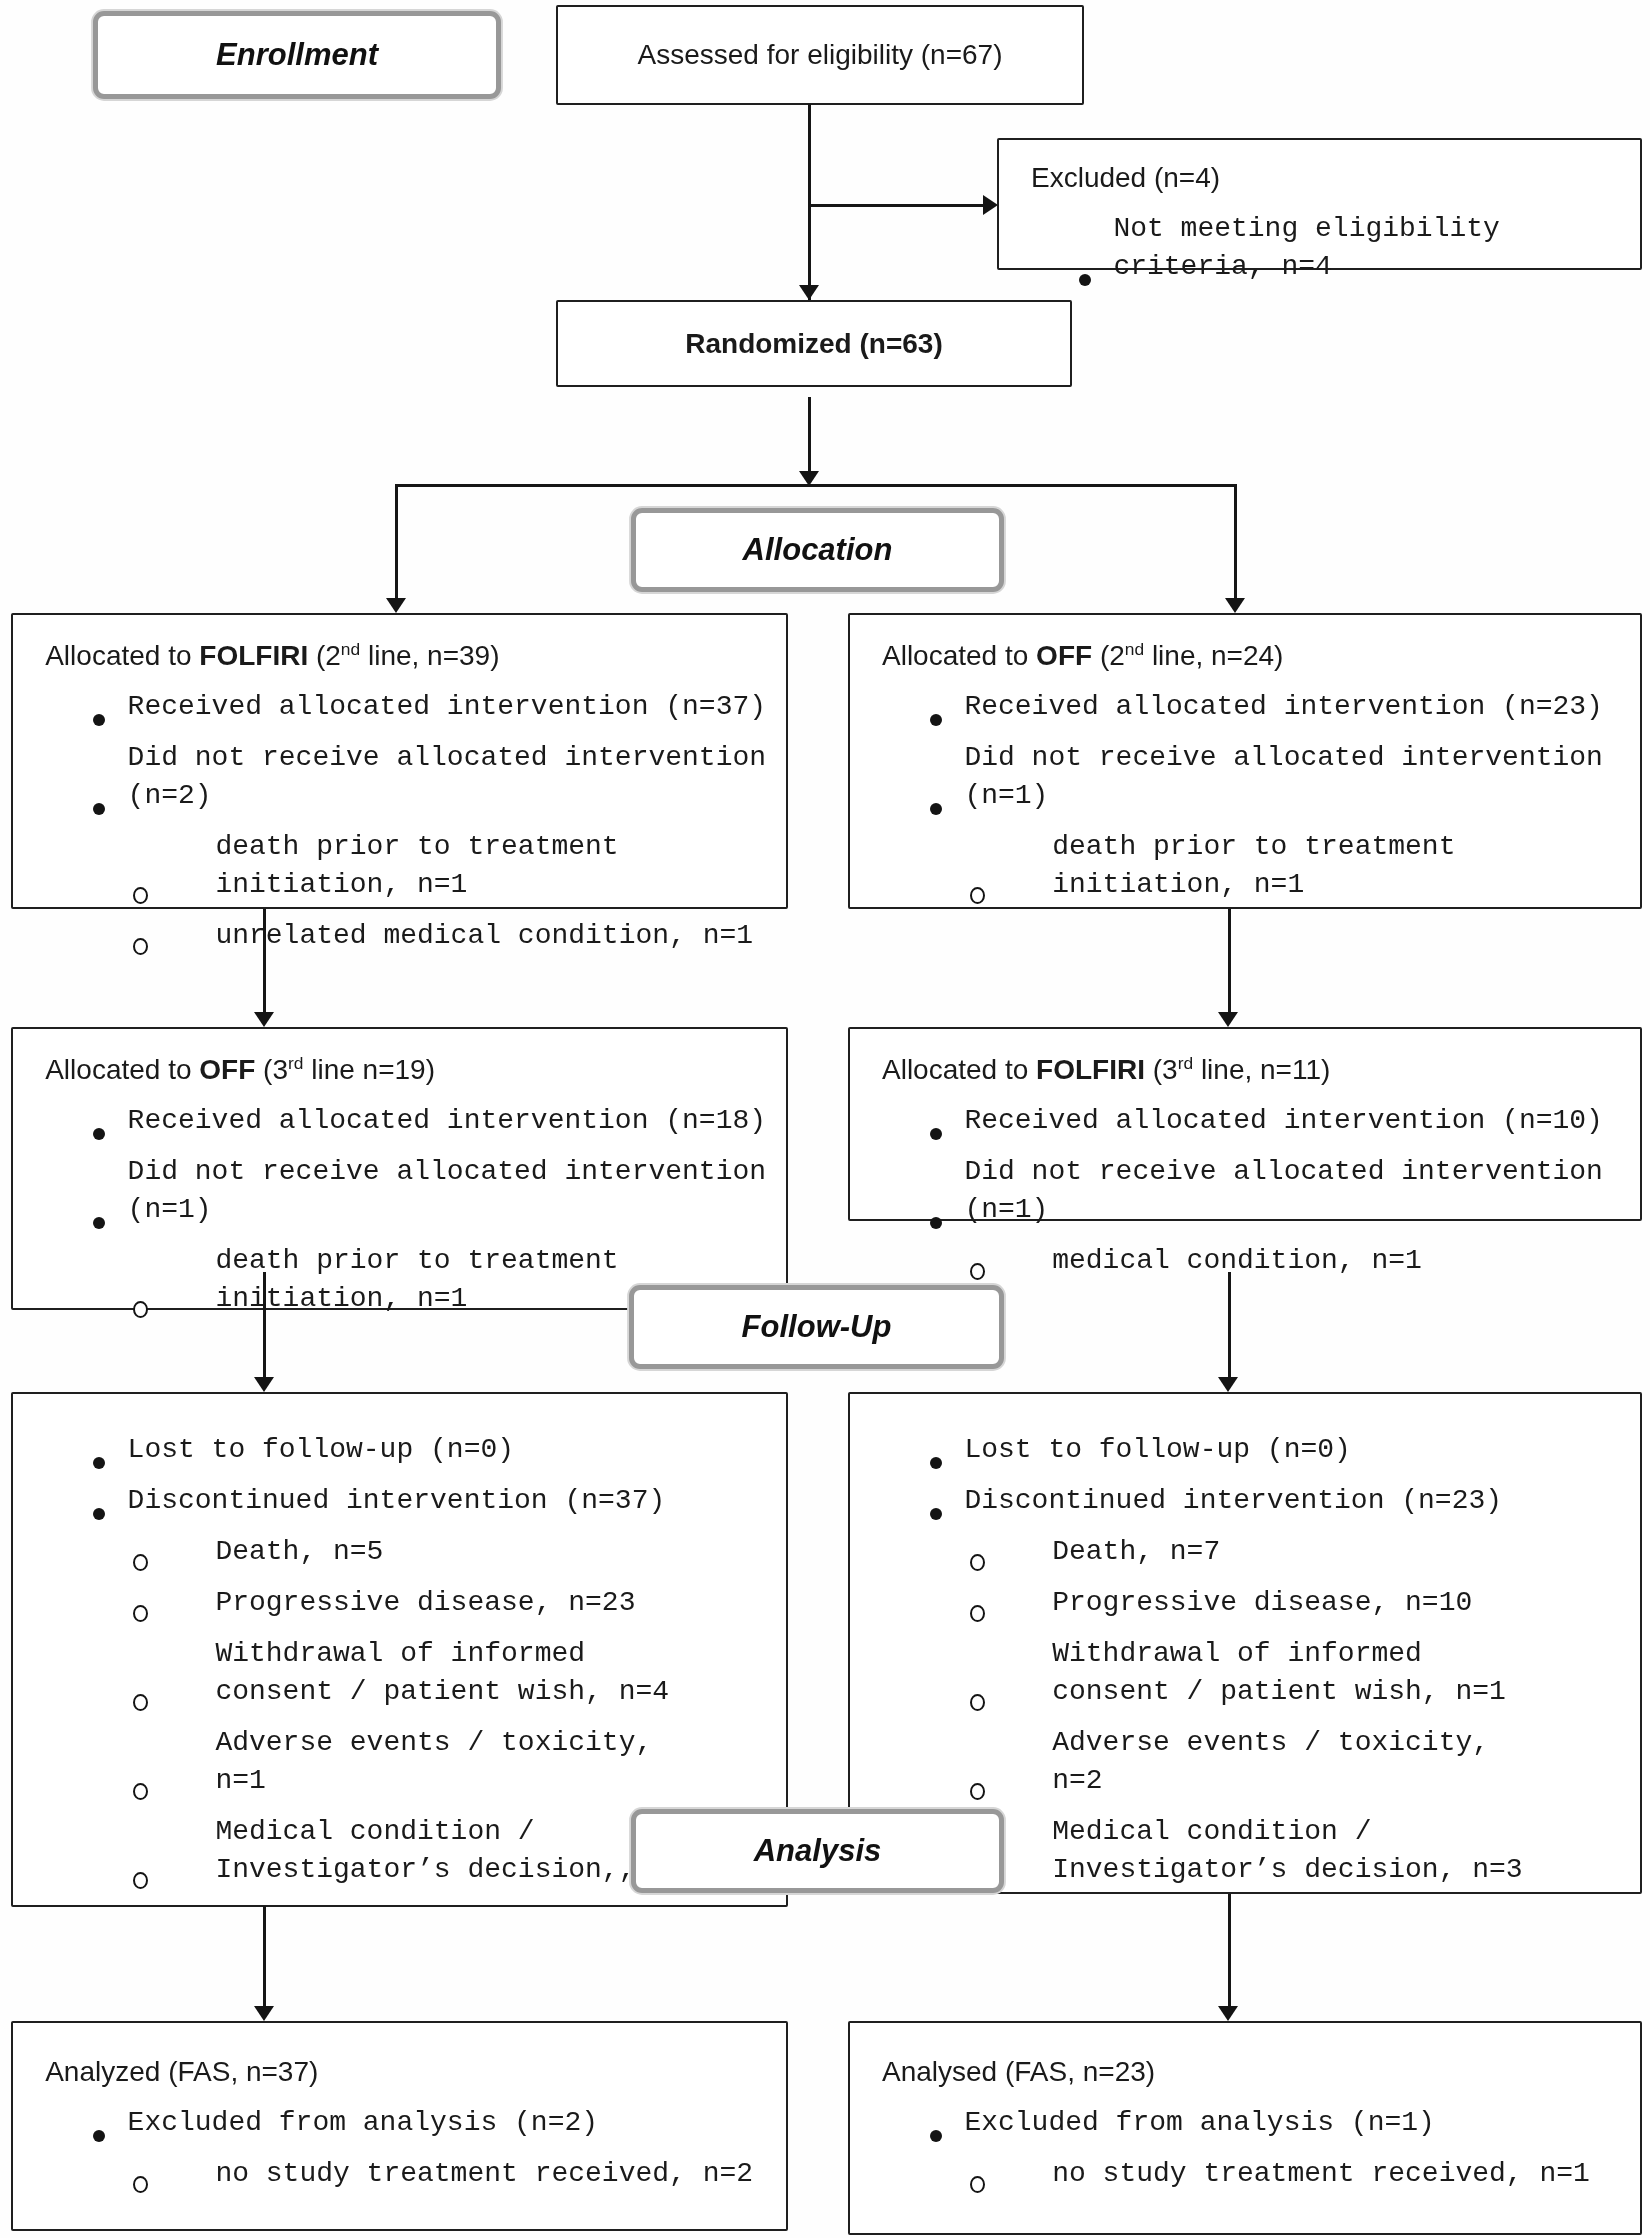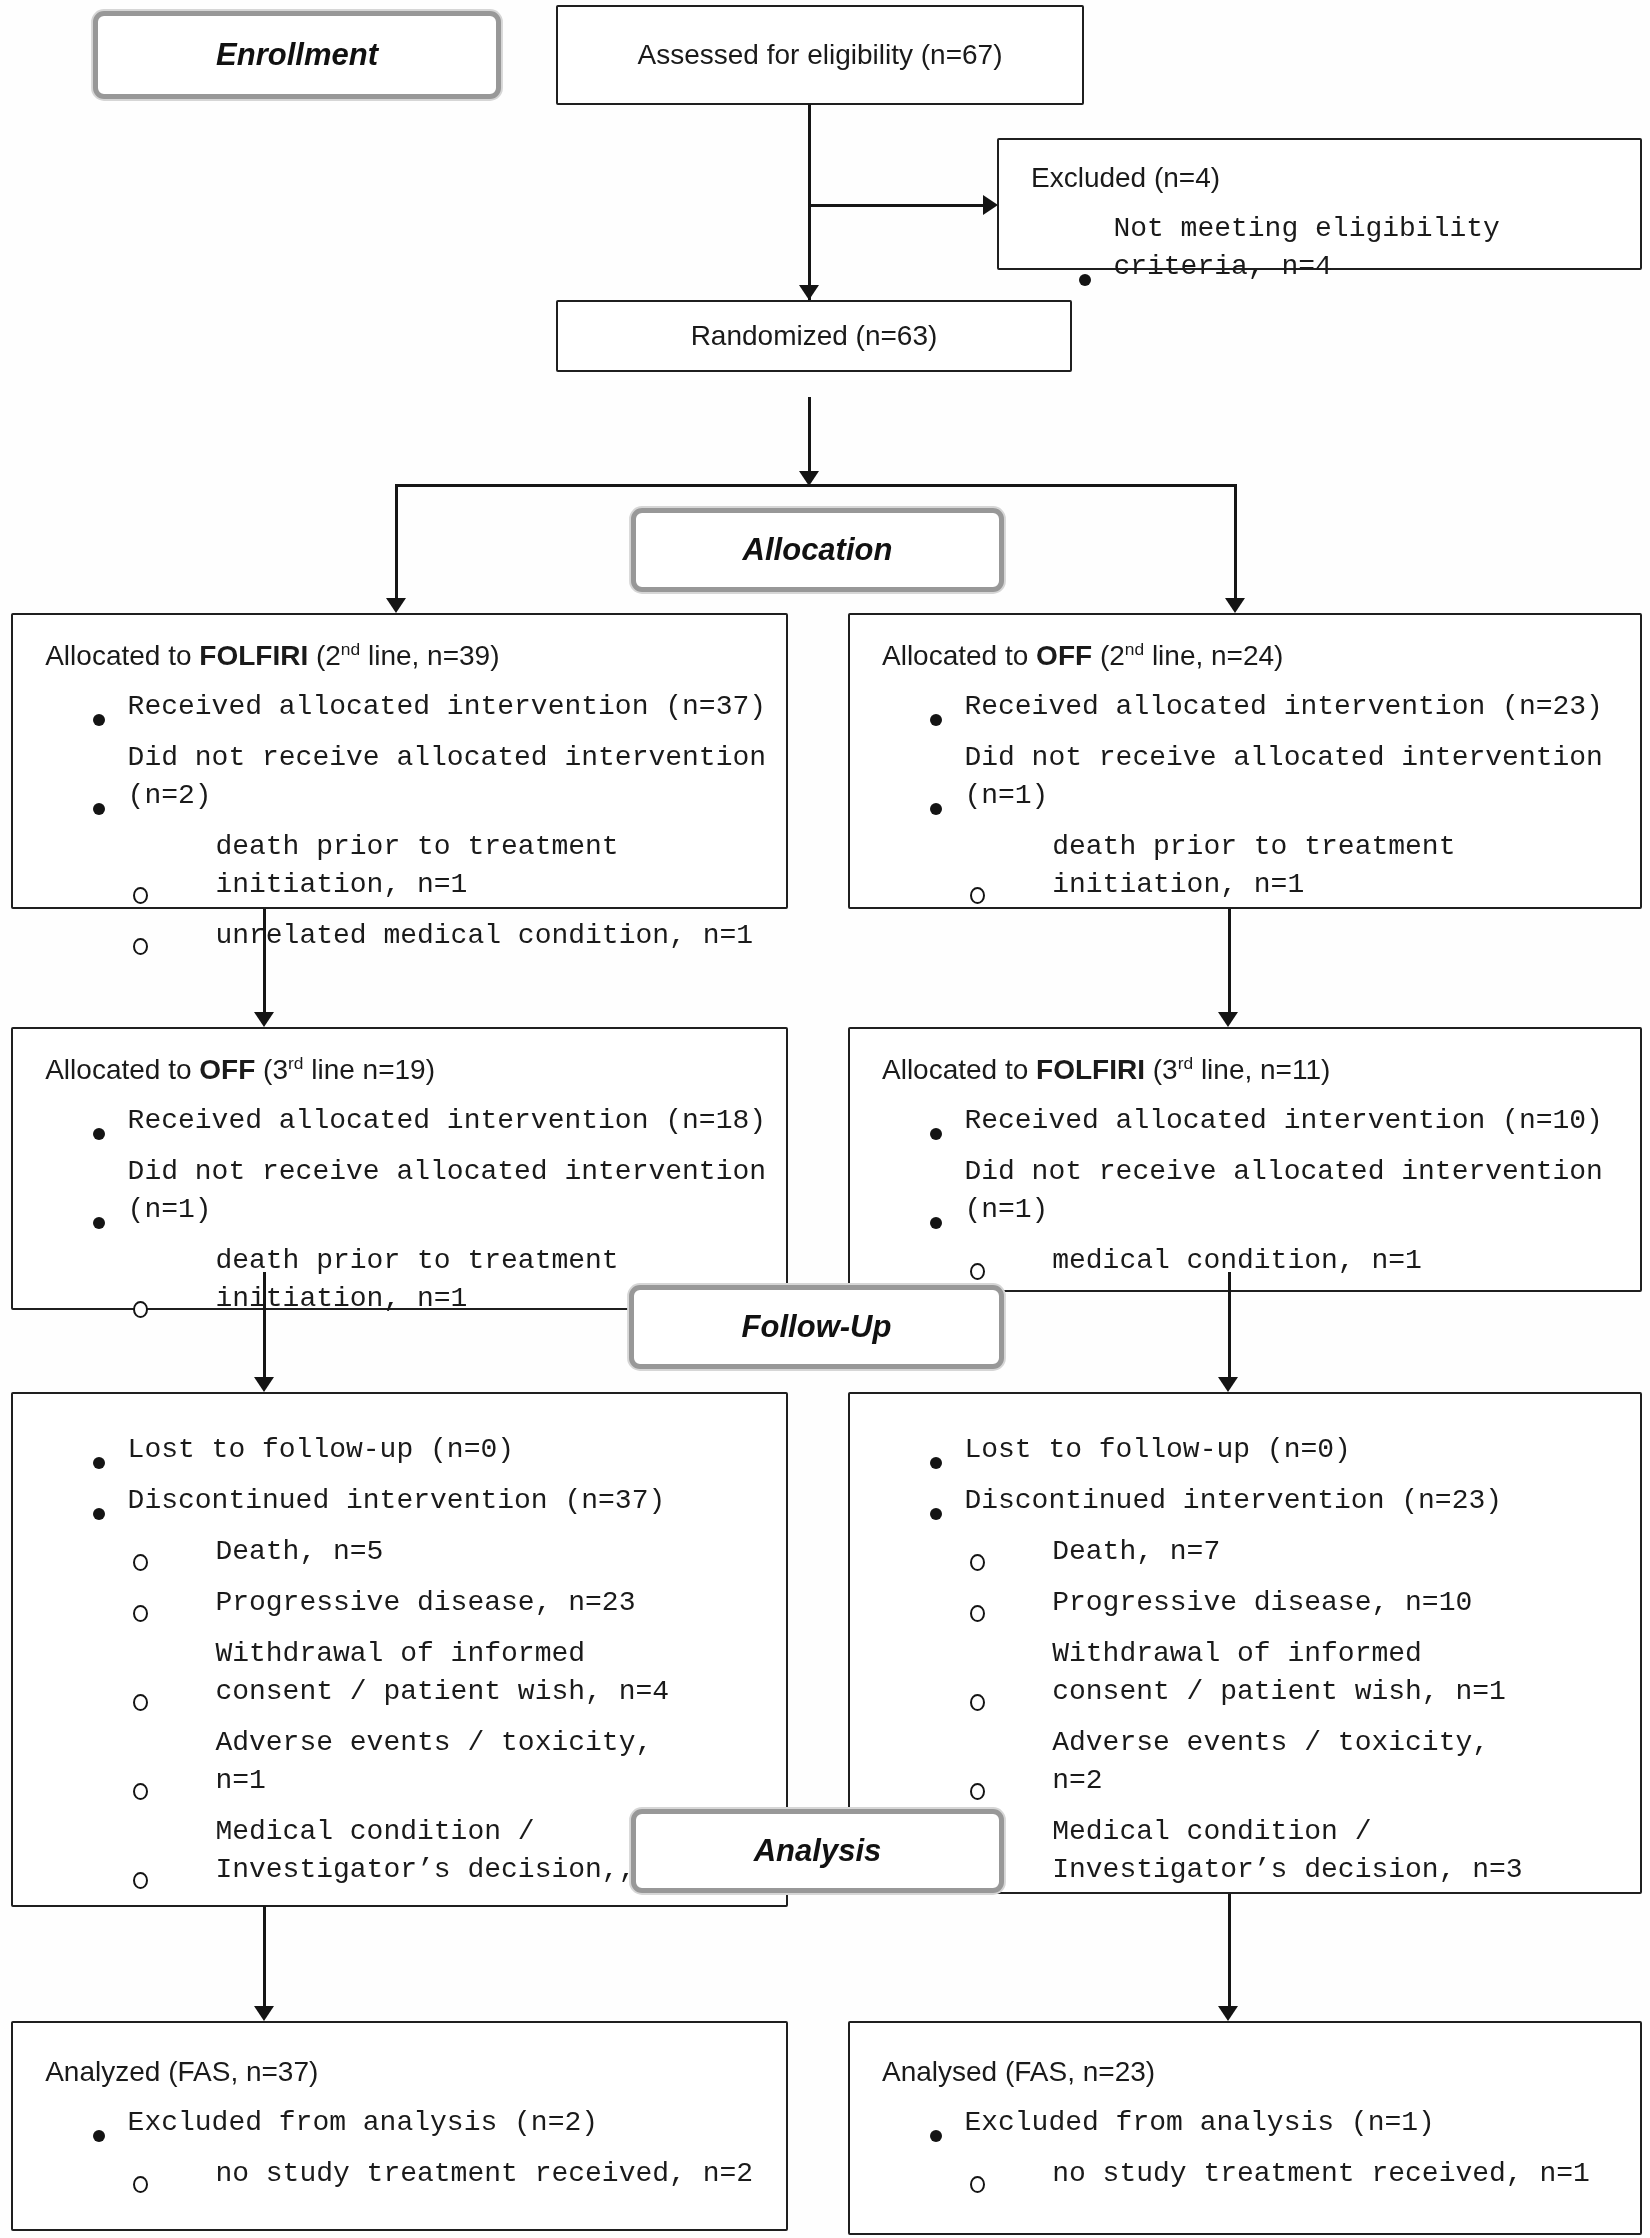--- a/index.html
+++ b/index.html
@@ -55,21 +55,21 @@
   <div class="arr-right" style="left:983px;top:195px;"></div>
 
   <div class="box pad" style="left:997px;top:138px;width:645px;height:132px;padding-top:18.6px;">
     <div class="title">Excluded (n=4)</div>
     <div class="row b">
       <span class="dot"></span>
       <div class="t">Not meeting eligibility criteria, n=4</div>
     </div>
   </div>
 
-  <div class="box center-text" style="left:556px;top:300px;width:516px;height:72px;">
+  <div class="box center-text" style="left:556px;top:300px;width:516px;height:87px;font-weight:bold;">
     <span>Randomized (n=63)</span>
   </div>
 
   <div class="vline" style="left:808px;top:397px;height:76px;"></div>
   <div class="arr-down" style="left:799px;top:471px;"></div>
   <div class="hline" style="left:395px;top:484px;width:842px;"></div>
   <div class="vline" style="left:395px;top:484px;height:117px;"></div>
   <div class="arr-down" style="left:386px;top:598px;"></div>
   <div class="vline" style="left:1234px;top:484px;height:117px;"></div>
   <div class="arr-down" style="left:1225px;top:598px;"></div>
@@ -128,21 +128,21 @@
     <div class="row b">
         <span class="dot"></span>
         <div class="t">Did not receive allocated intervention (n=1)</div>
       </div>
     <div class="row o">
         <span class="circ"></span>
         <div class="t">death prior to treatment initiation, n=1</div>
       </div>
   </div>
 
-  <div class="box pad" style="left:848px;top:1027px;width:794px;height:265px;">
+  <div class="box pad" style="left:848px;top:1027px;width:794px;height:194px;">
     <div class="title"><span>Allocated to </span><b>FOLFIRI</b><span> (3</span><sup>rd</sup><span> line, n=11)</span></div>
     <div class="row b">
         <span class="dot"></span>
         <div class="t">Received allocated intervention (n=10)</div>
       </div>
     <div class="row b">
         <span class="dot"></span>
         <div class="t">Did not receive allocated intervention (n=1)</div>
       </div>
     <div class="row o">

